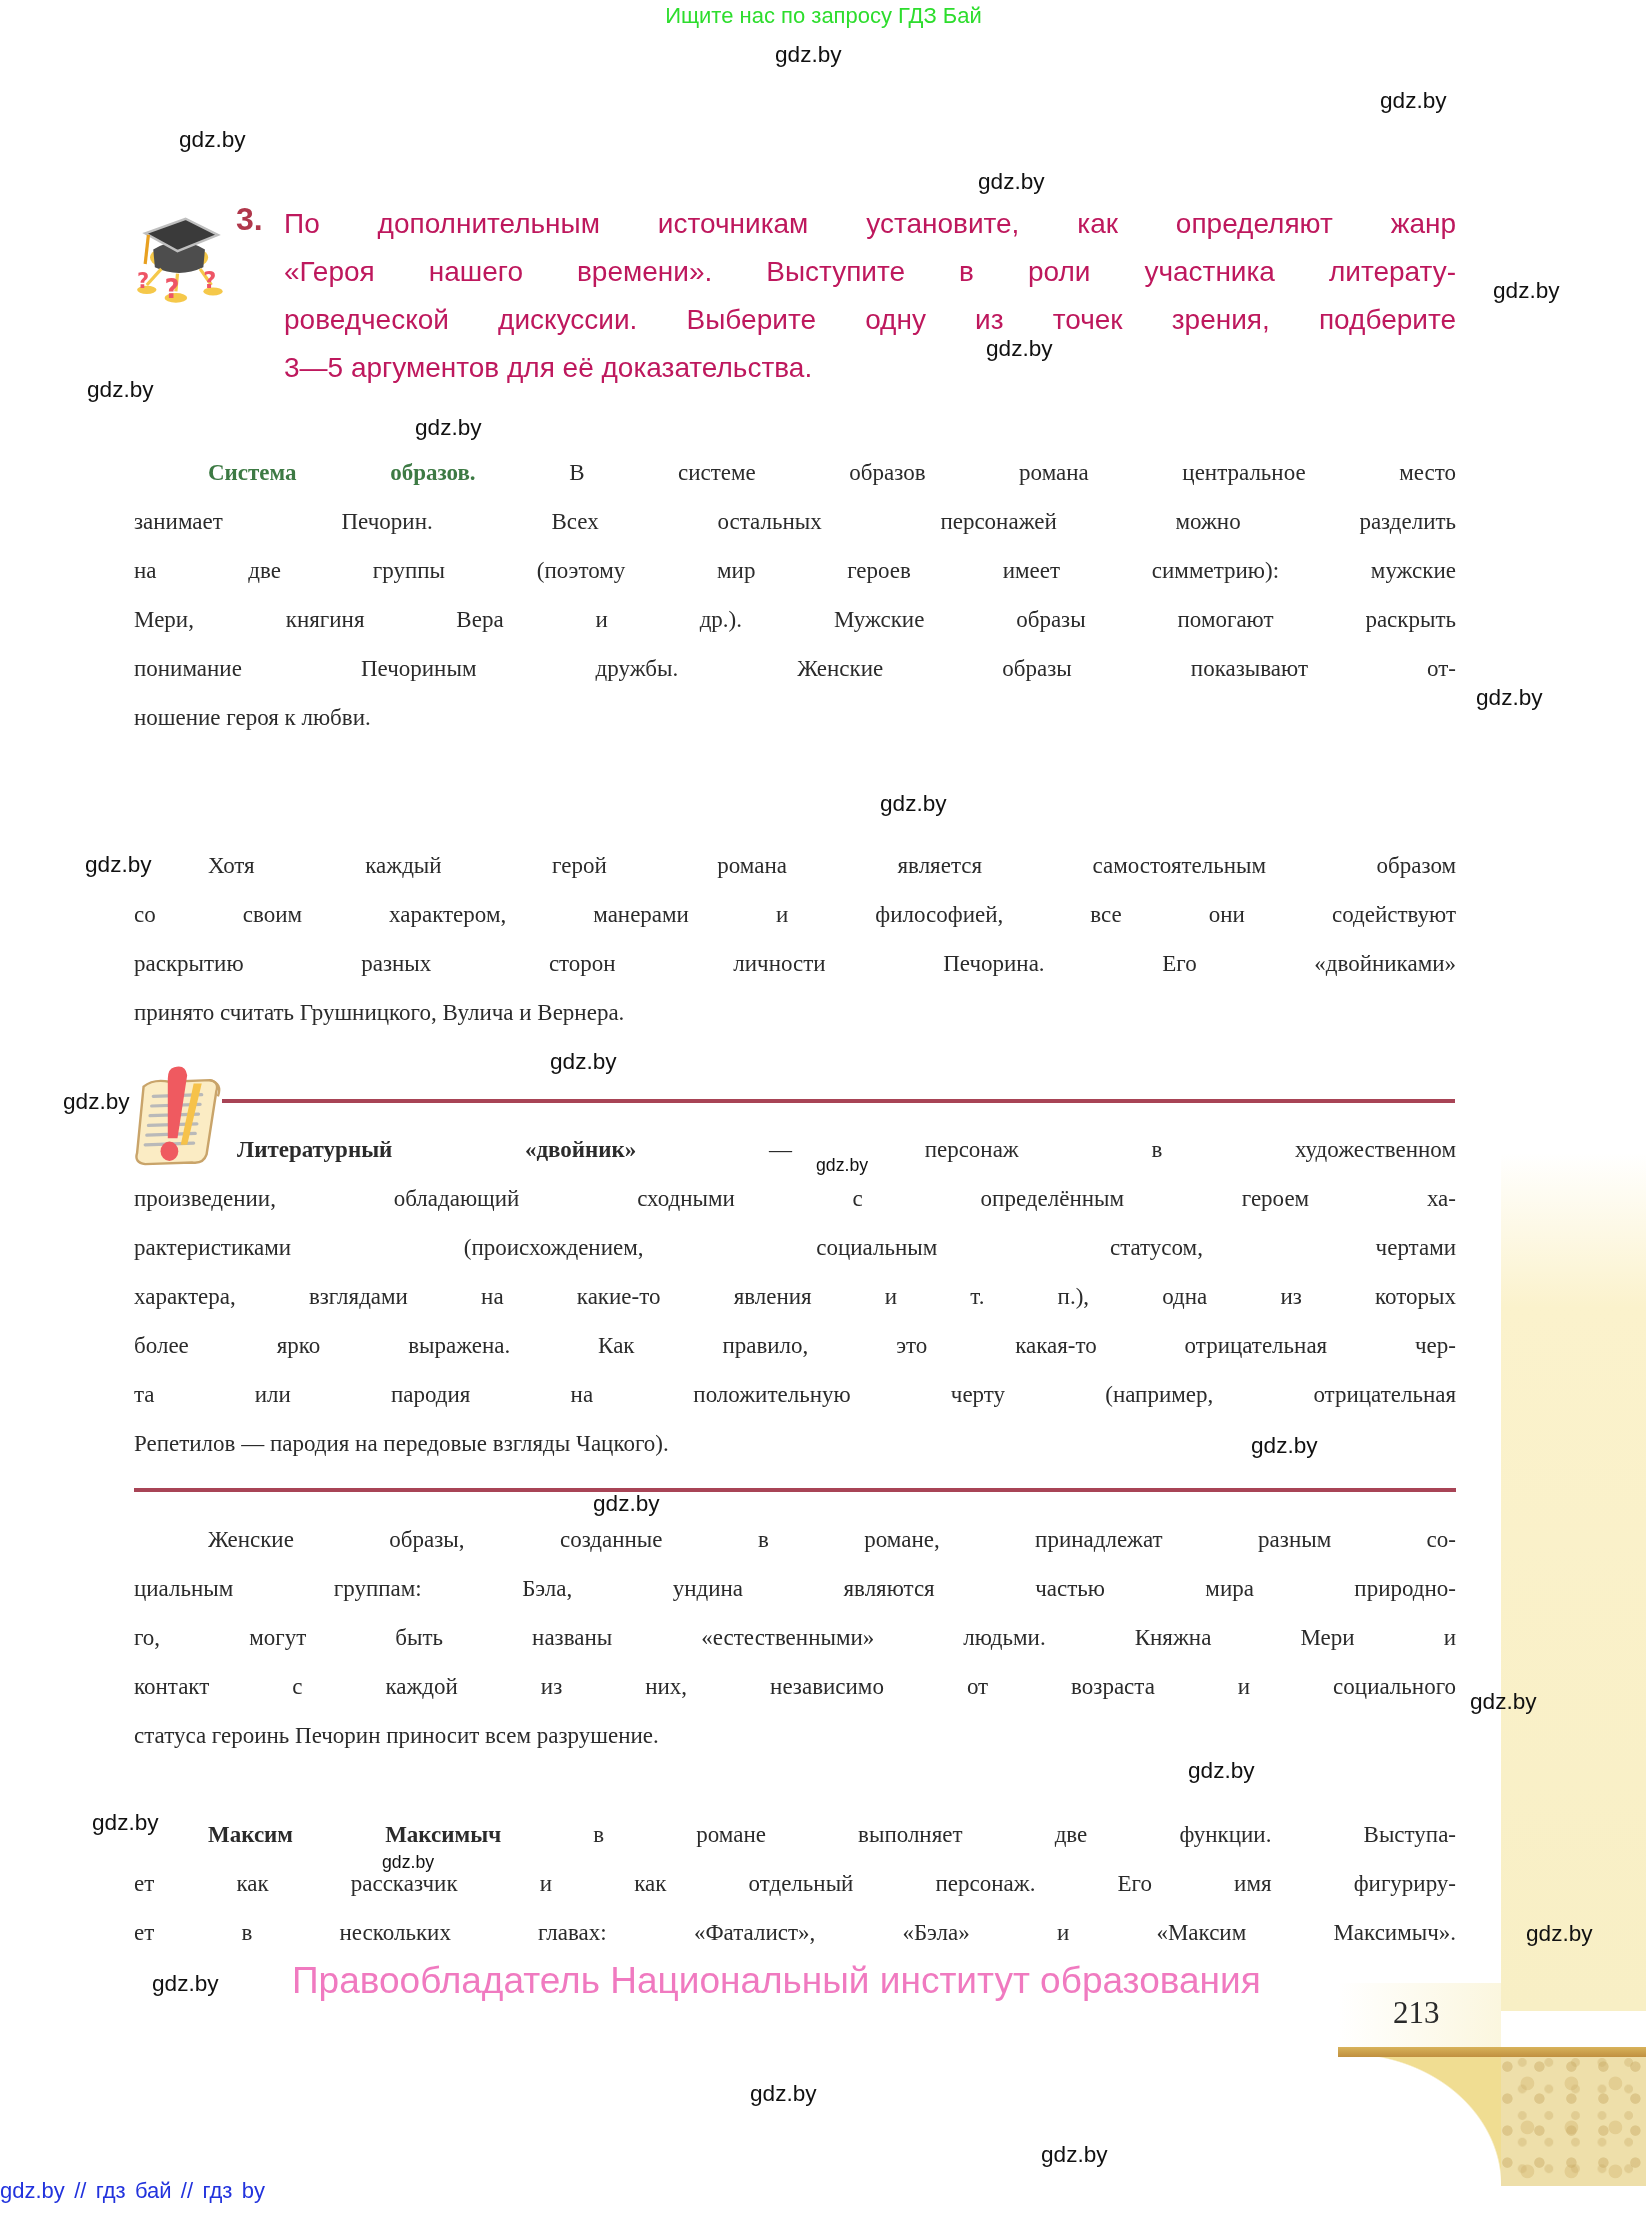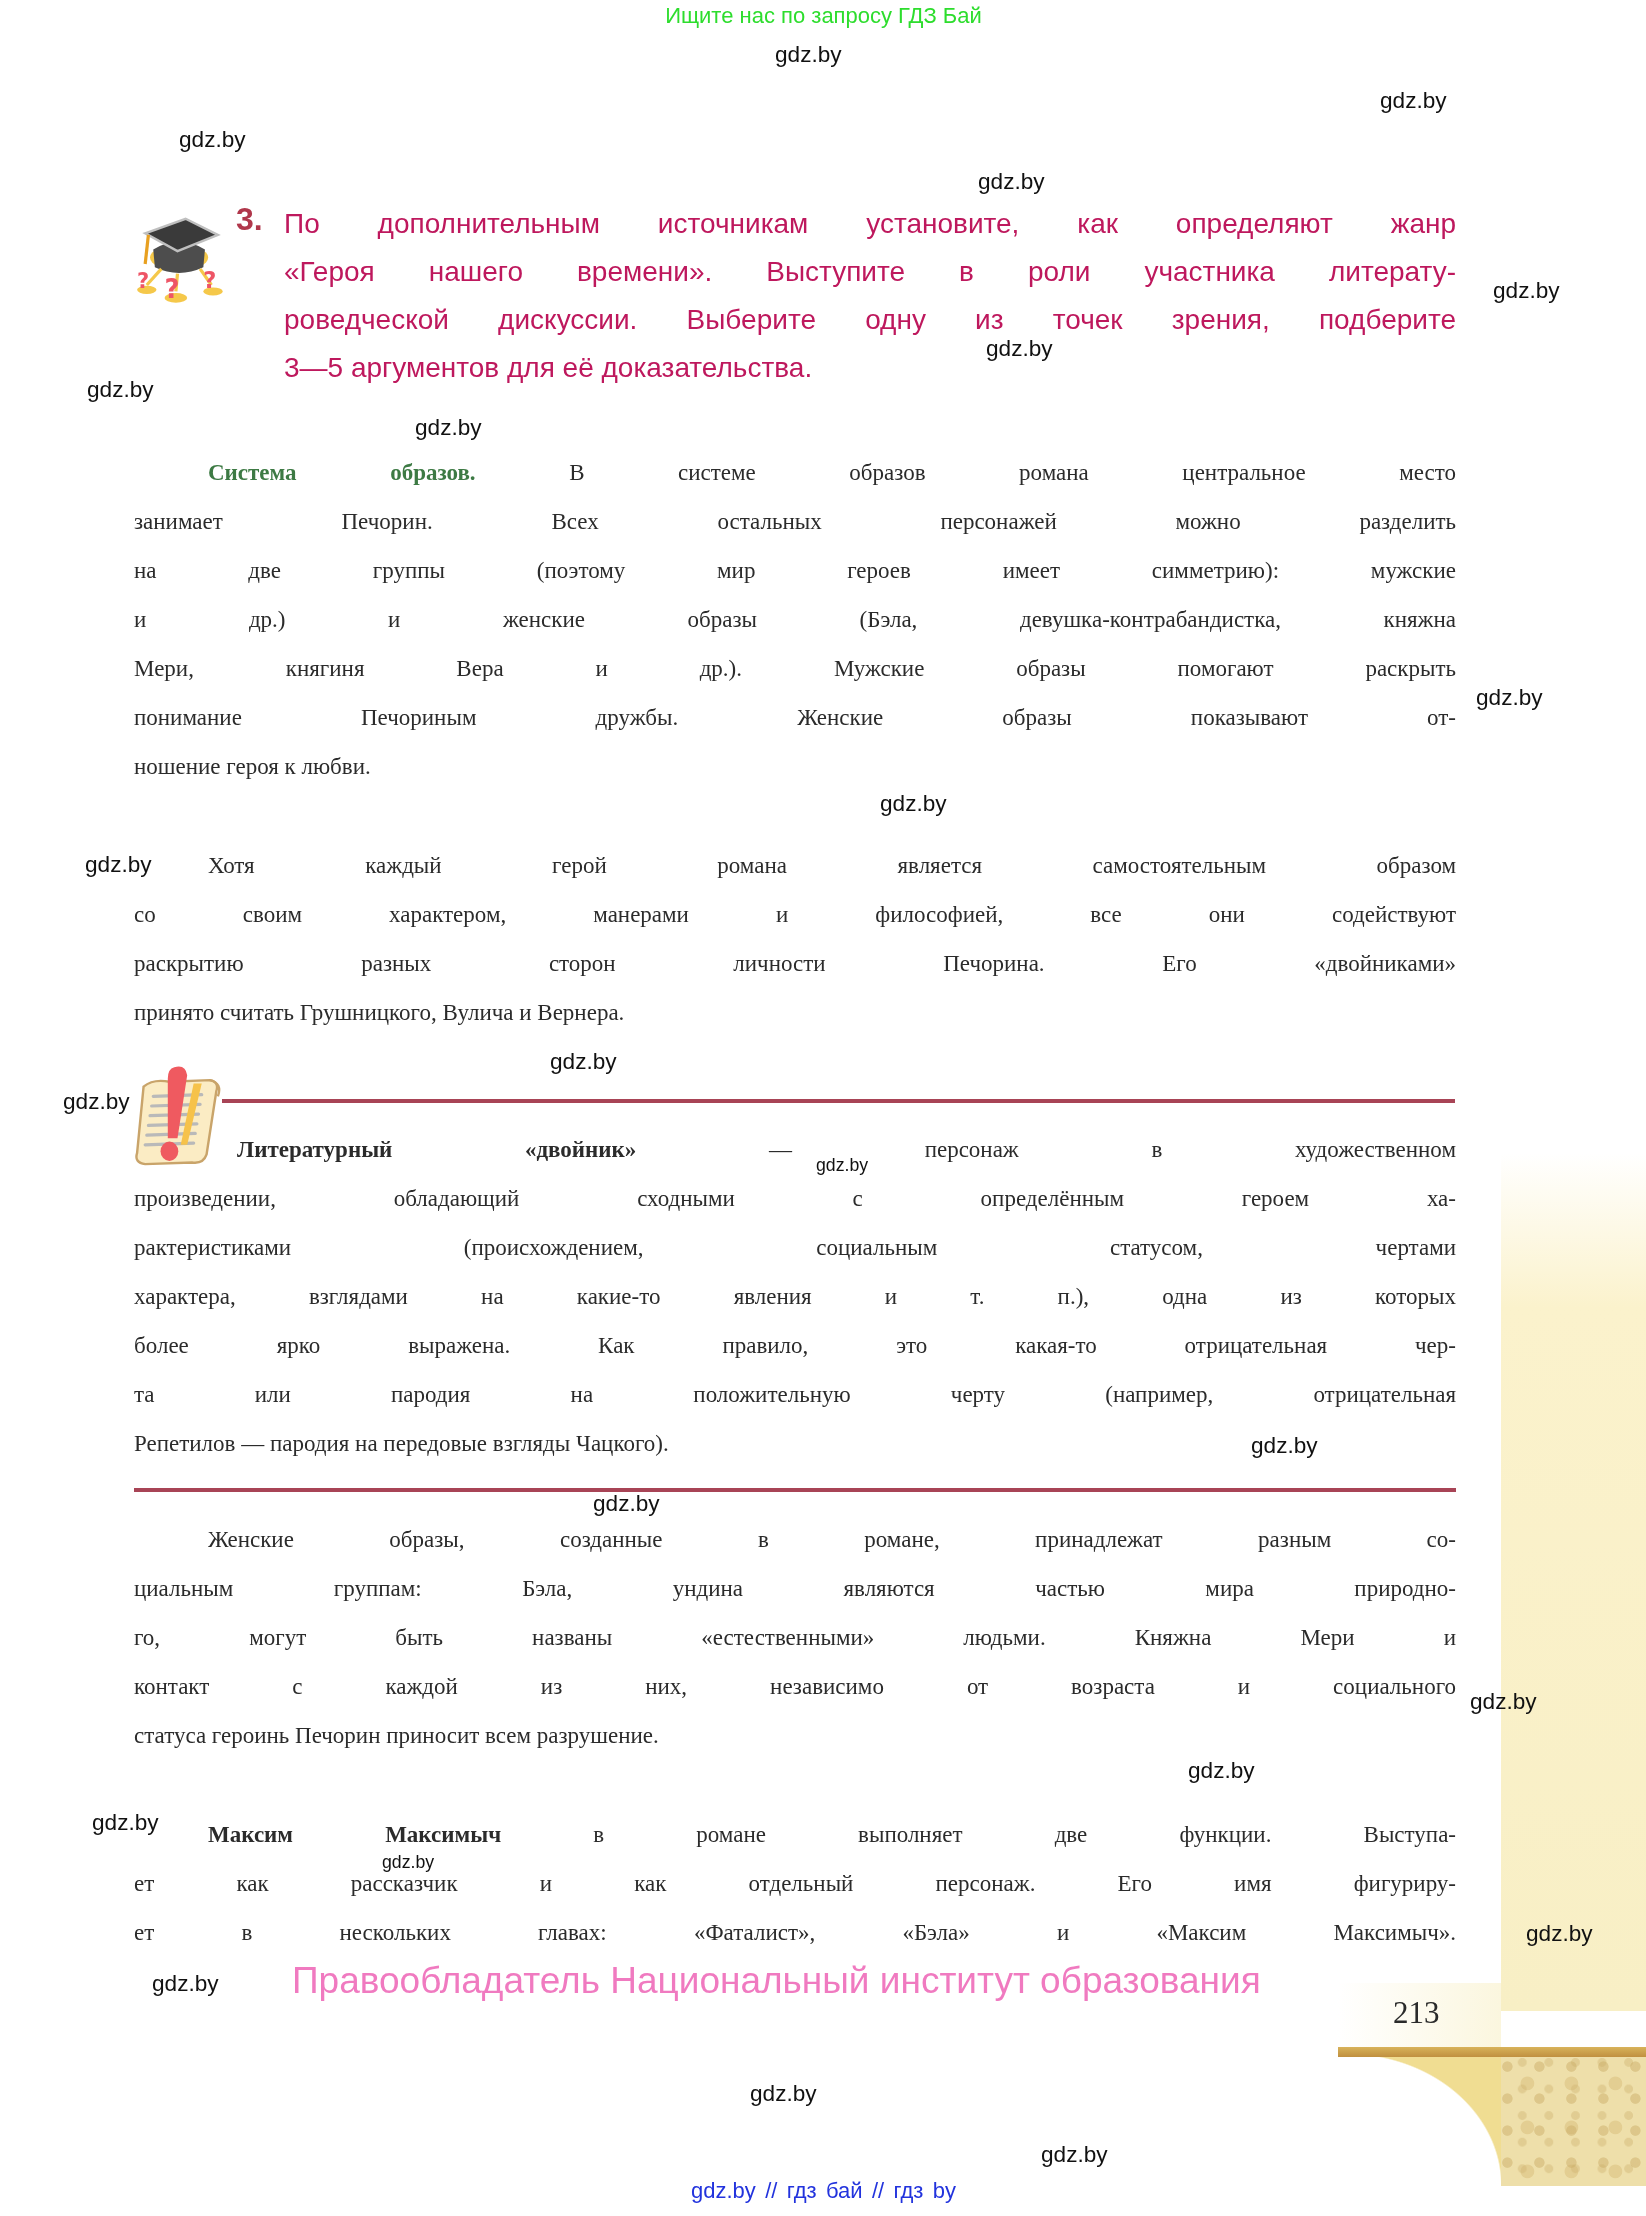--- a/index.html
+++ b/index.html
@@ -11,21 +11,21 @@
     position:absolute; font-family:"Liberation Sans", sans-serif;
     font-size:22.6px; color:#111; white-space:nowrap; line-height:1;
   }
   .wm.small { font-size:17.7px; }
   .top-banner {
     position:absolute; left:0; width:1647px; top:4.8px; text-align:center;
     font-family:"Liberation Sans", sans-serif; font-size:22px; color:#2ddd2d;
     line-height:1;
   }
   .bottom-banner {
-    position:absolute; left:0; width:1647px; top:2180px; text-align:center;
+    position:absolute; left:0; width:1647px; top:2180px; text-align:left;
     font-family:"Liberation Sans", sans-serif; font-size:22px; color:#2233dd;
     line-height:1; word-spacing:3.2px;
   }
   
   .deco-strip {
     position:absolute; left:1501px; top:1153px; width:146px; height:858px;
     background:linear-gradient(180deg, rgba(250,242,205,0) 0%, #fbf2cc 18%, #f8efc5 100%);
   }
   .deco-bar {
     position:absolute; left:1338px; top:2047px; width:309px; height:9.7px;
@@ -149,21 +149,20 @@
   <span class="task-line">По дополнительным источникам установите, как определяют жанр</span>
   <span class="task-line">«Героя нашего времени». Выступите в роли участника литерату-</span>
   <span class="task-line">роведческой дискуссии. Выберите одну из точек зрения, подберите</span>
   <span class="task-line last">3—5 аргументов для её доказательства.</span>
 </div>
 
 <div class="body-text" style="top:448px;">
   <span class="line indent"><span class="heading-green">Система образов.</span><span> В системе образов романа центральное место</span></span>
   <span class="line">занимает Печорин. Всех остальных персонажей можно разделить</span>
   <span class="line">на две группы (поэтому мир героев имеет симметрию): мужские</span>
-  <span class="line">и др.) и женские образы (Бэла, девушка-контрабандистка, княжна</span>
   <span class="line">Мери, княгиня Вера и др.). Мужские образы помогают раскрыть</span>
   <span class="line">понимание Печориным дружбы. Женские образы показывают от-</span>
   <span class="line last">ношение героя к любви.</span>
 </div>
 
 <div class="body-text" style="top:841px;">
   <span class="line indent">Хотя каждый герой романа является самостоятельным образом</span>
   <span class="line">со своим характером, манерами и философией, все они содействуют</span>
   <span class="line">раскрытию разных сторон личности Печорина. Его «двойниками»</span>
   <span class="line last">принято считать Грушницкого, Вулича и Вернера.</span>

